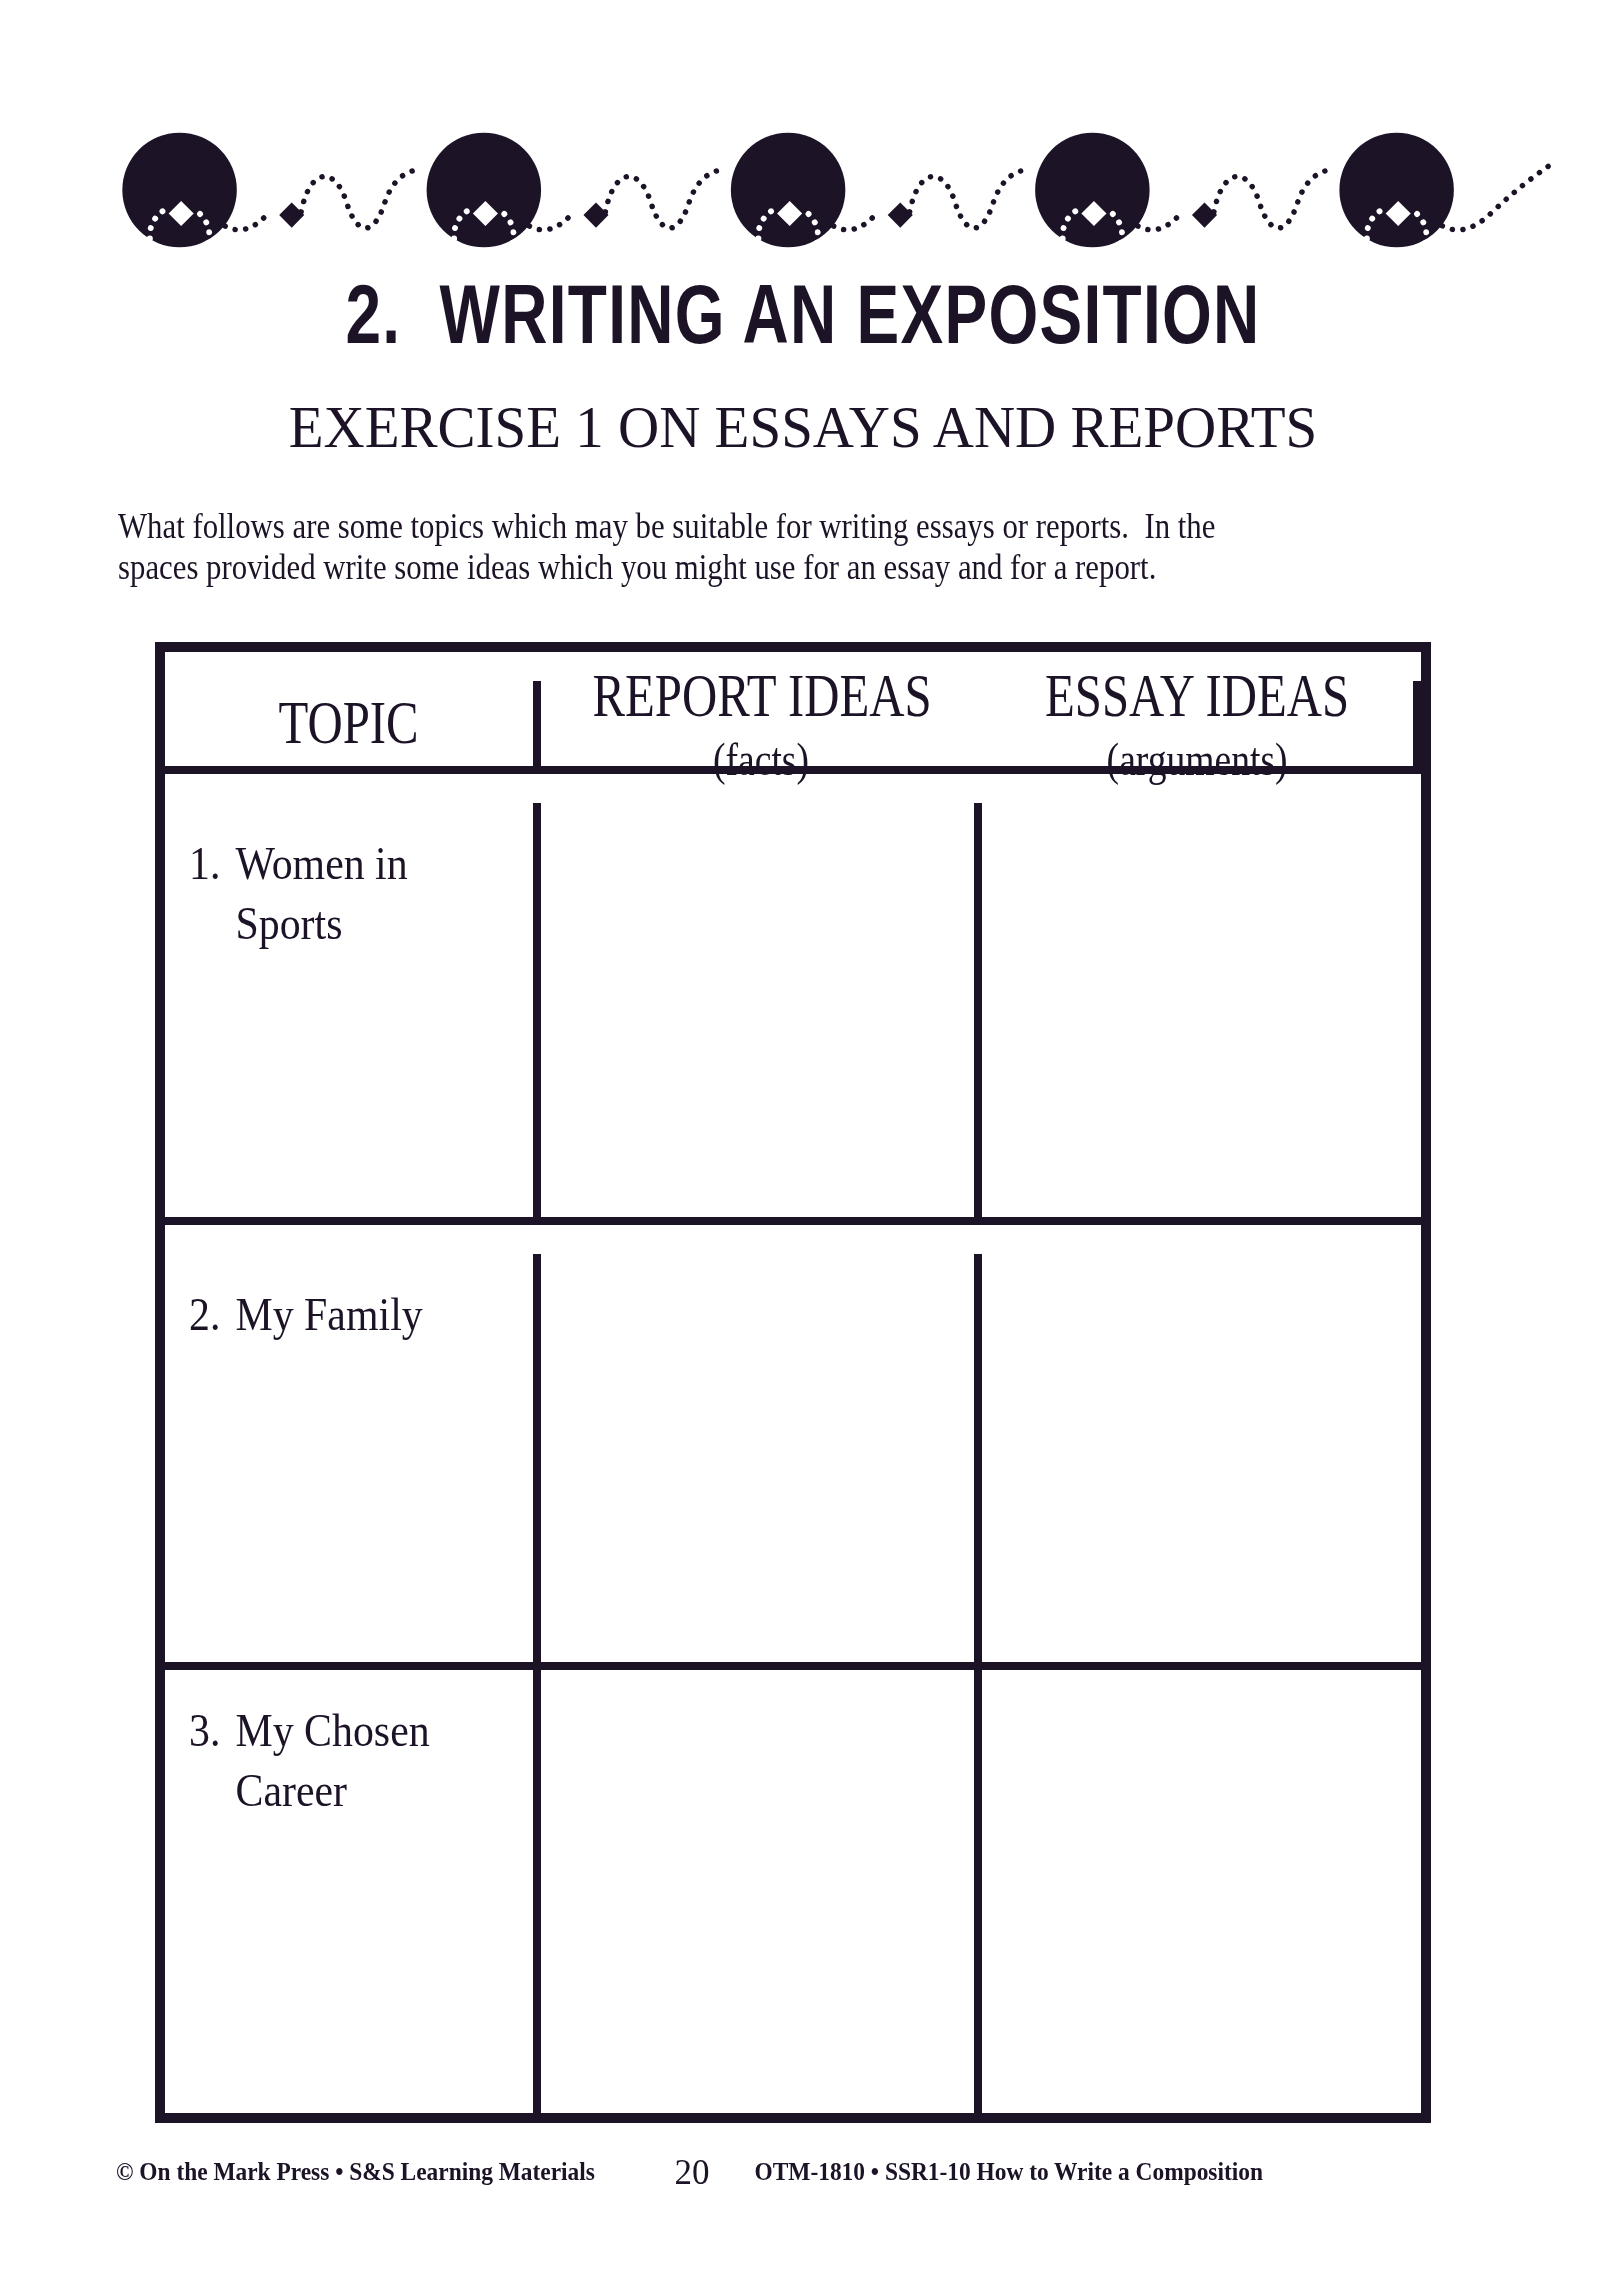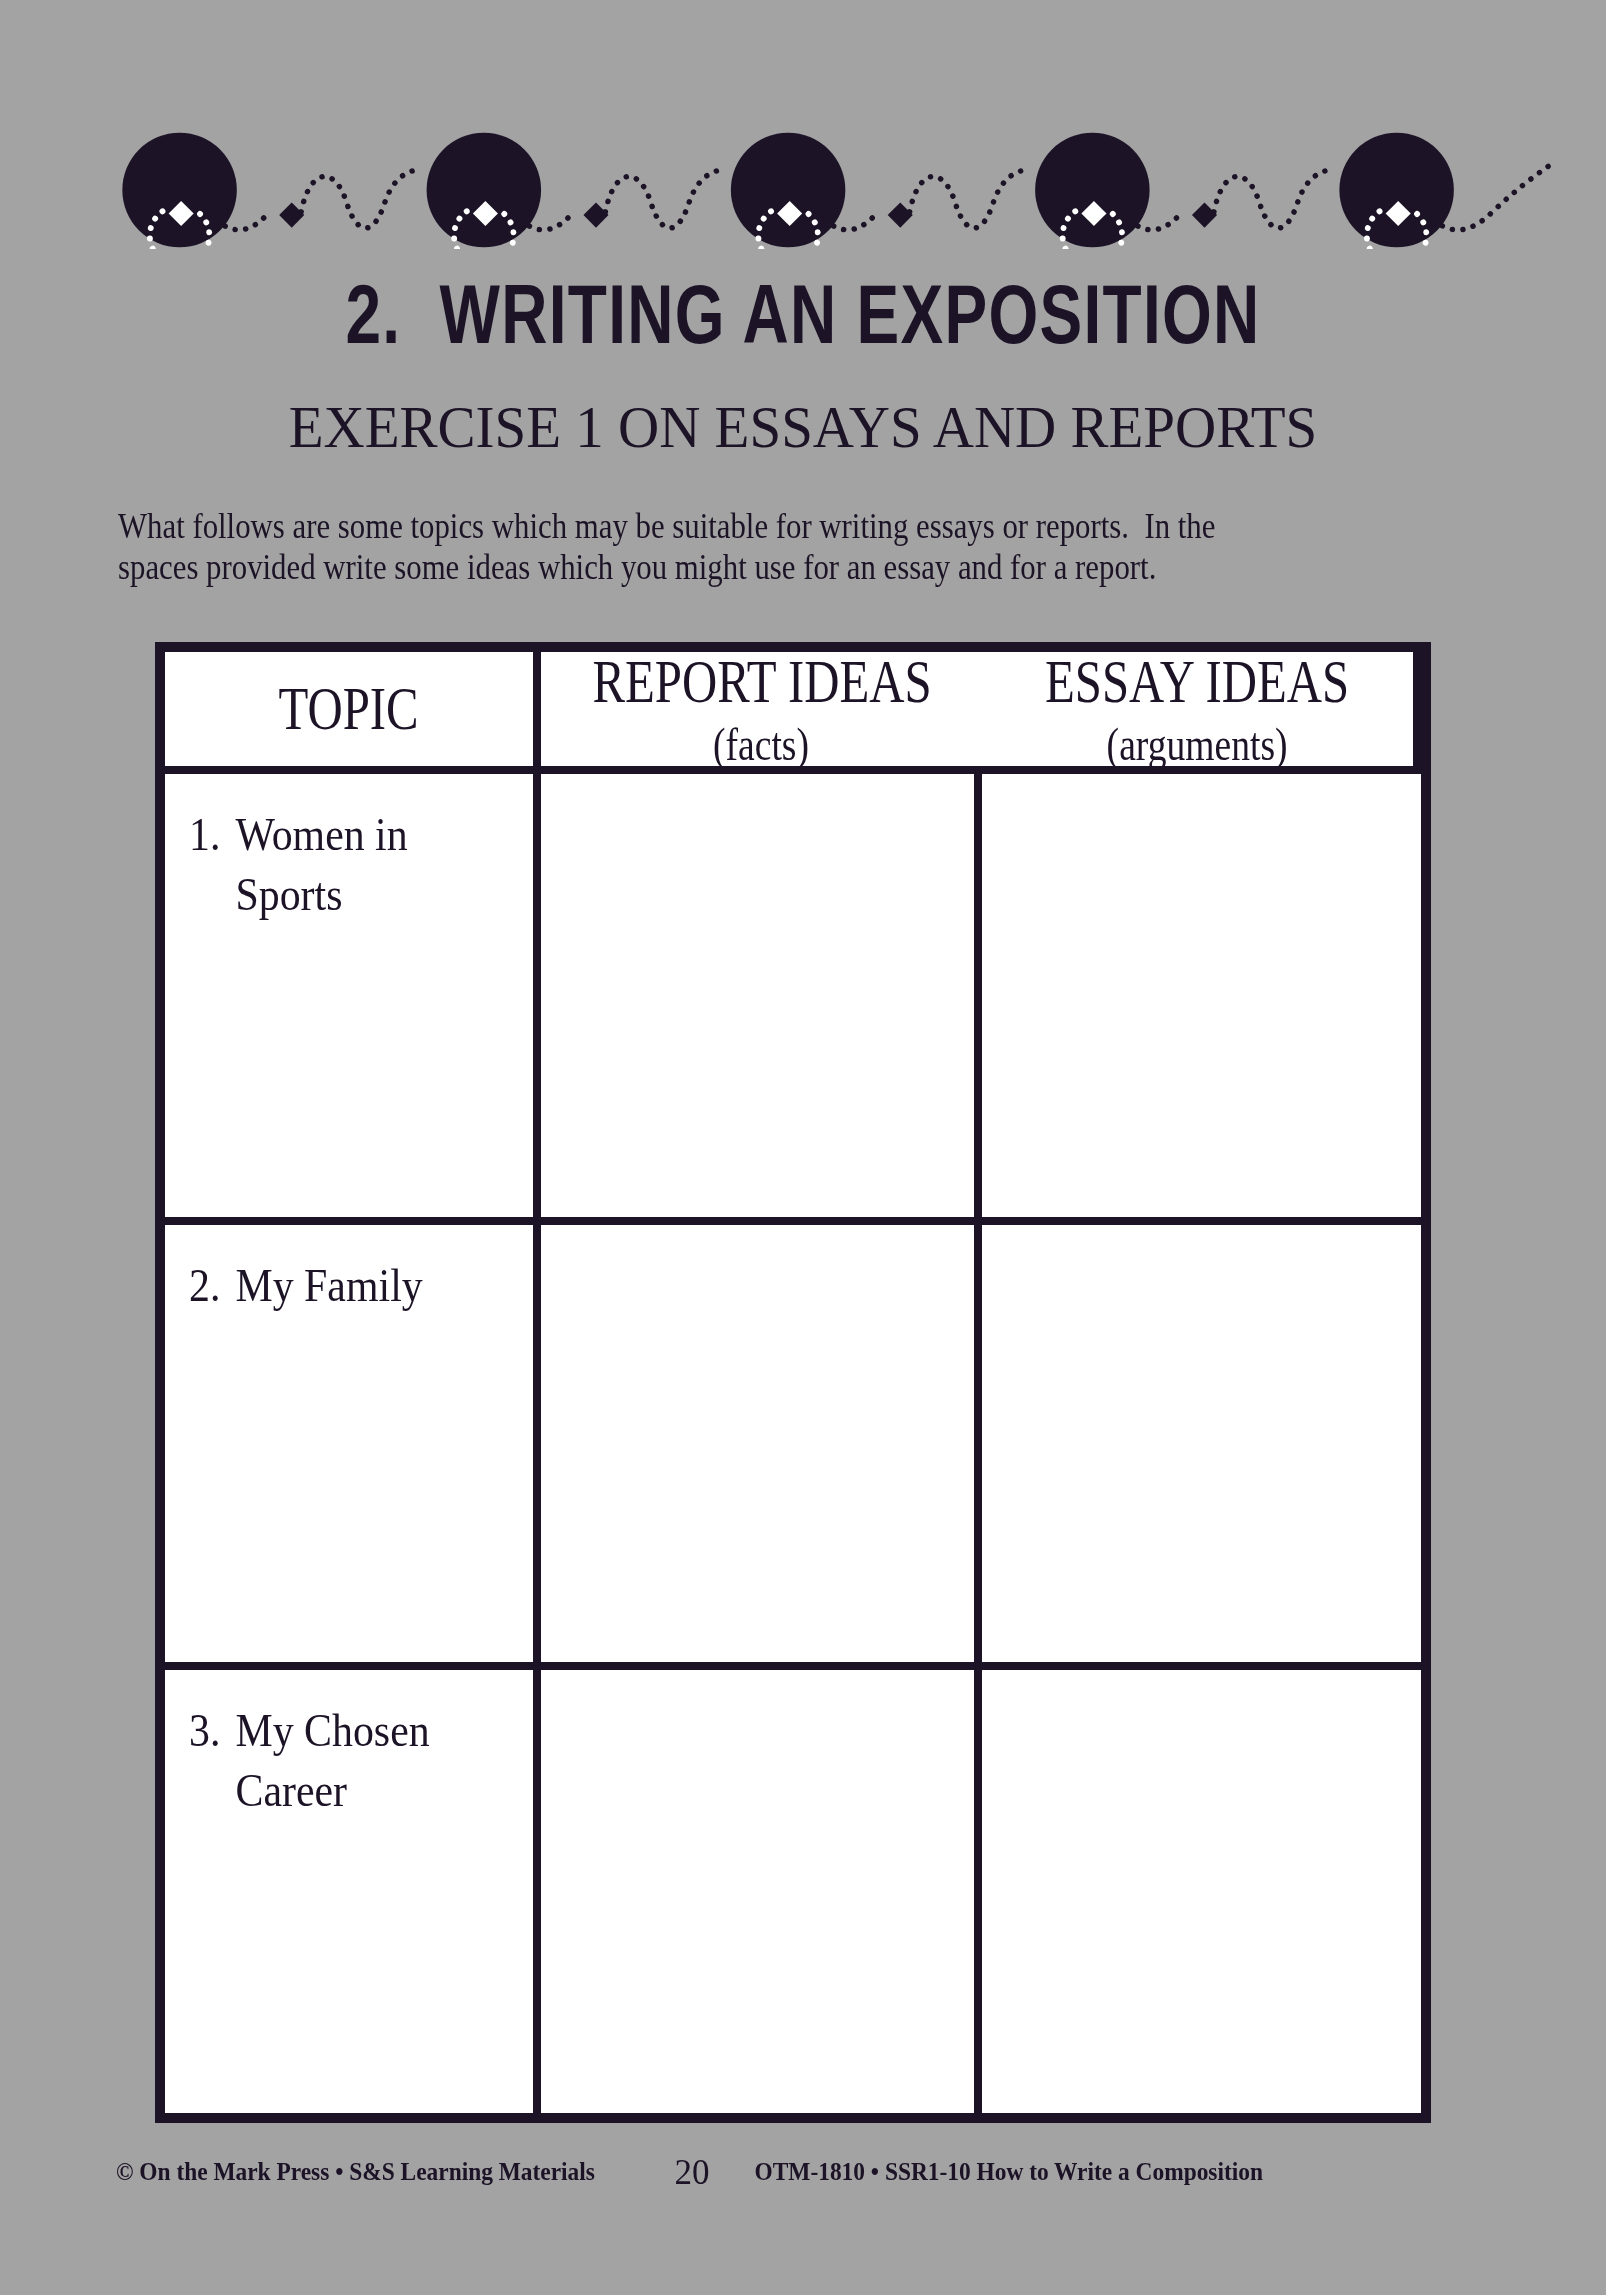--- a/index.html
+++ b/index.html
@@ -1,19 +1,19 @@
 <!DOCTYPE html>
 <html style="font-size:12.5px"><head>
 <meta charset="utf-8">
 <style>
   html,body{margin:0;padding:0;background:#888;}
   .page{
     position:relative;
     width:1606px;height:2295px;
-    background:#a3a3a3;
+    background:#ffffff;
     overflow:hidden;
     font-family:"Liberation Serif", serif;
     color:#1c1326;
   }
   .ornament{position:absolute;left:0;top:131px;width:1606px;height:118px;}
   .title{
     position:absolute;left:0;top:273px;width:1606px;margin:0;
     text-align:center;white-space:pre;
     font-family:"Liberation Sans", sans-serif;
     font-weight:700;font-size:80px;line-height:1;letter-spacing:1.6px;
@@ -33,21 +33,21 @@
   .wtable{
     position:absolute;left:155px;top:642px;
     border:10.2px solid #1c1326;
     display:grid;
     grid-template-columns:376px 441px 439px;
     grid-template-rows:122px 451px 445px 443px;
     background:#fff;
   }
   .cell{box-sizing:border-box;}
   .br{border-right:8.6px solid #1c1326;}
-  .bb{border-bottom:8.6px solid #1c1326;}
+  .bb{border-bottom:8.6px solid #1c1326;margin-top:29px;}
   .hcell{display:flex;flex-direction:column;justify-content:center;align-items:center;text-align:center;}
   .htitle{font-size:61px;line-height:1.05;transform:scaleX(0.80);transform-origin:center;}
   .hsub{font-size:47px;line-height:1.0;margin-top:7.8px;transform:scaleX(0.80);transform-origin:center;}
   .topic-cell{padding:31px 7.8px 0 23.5px;}
   .topic-content{
     display:flex;align-items:flex-start;
     font-size:45px;line-height:1.3;
     transform:scale(0.93,1.02);transform-origin:left top;
   }
   .topic-num{width:50px;flex:none;}

